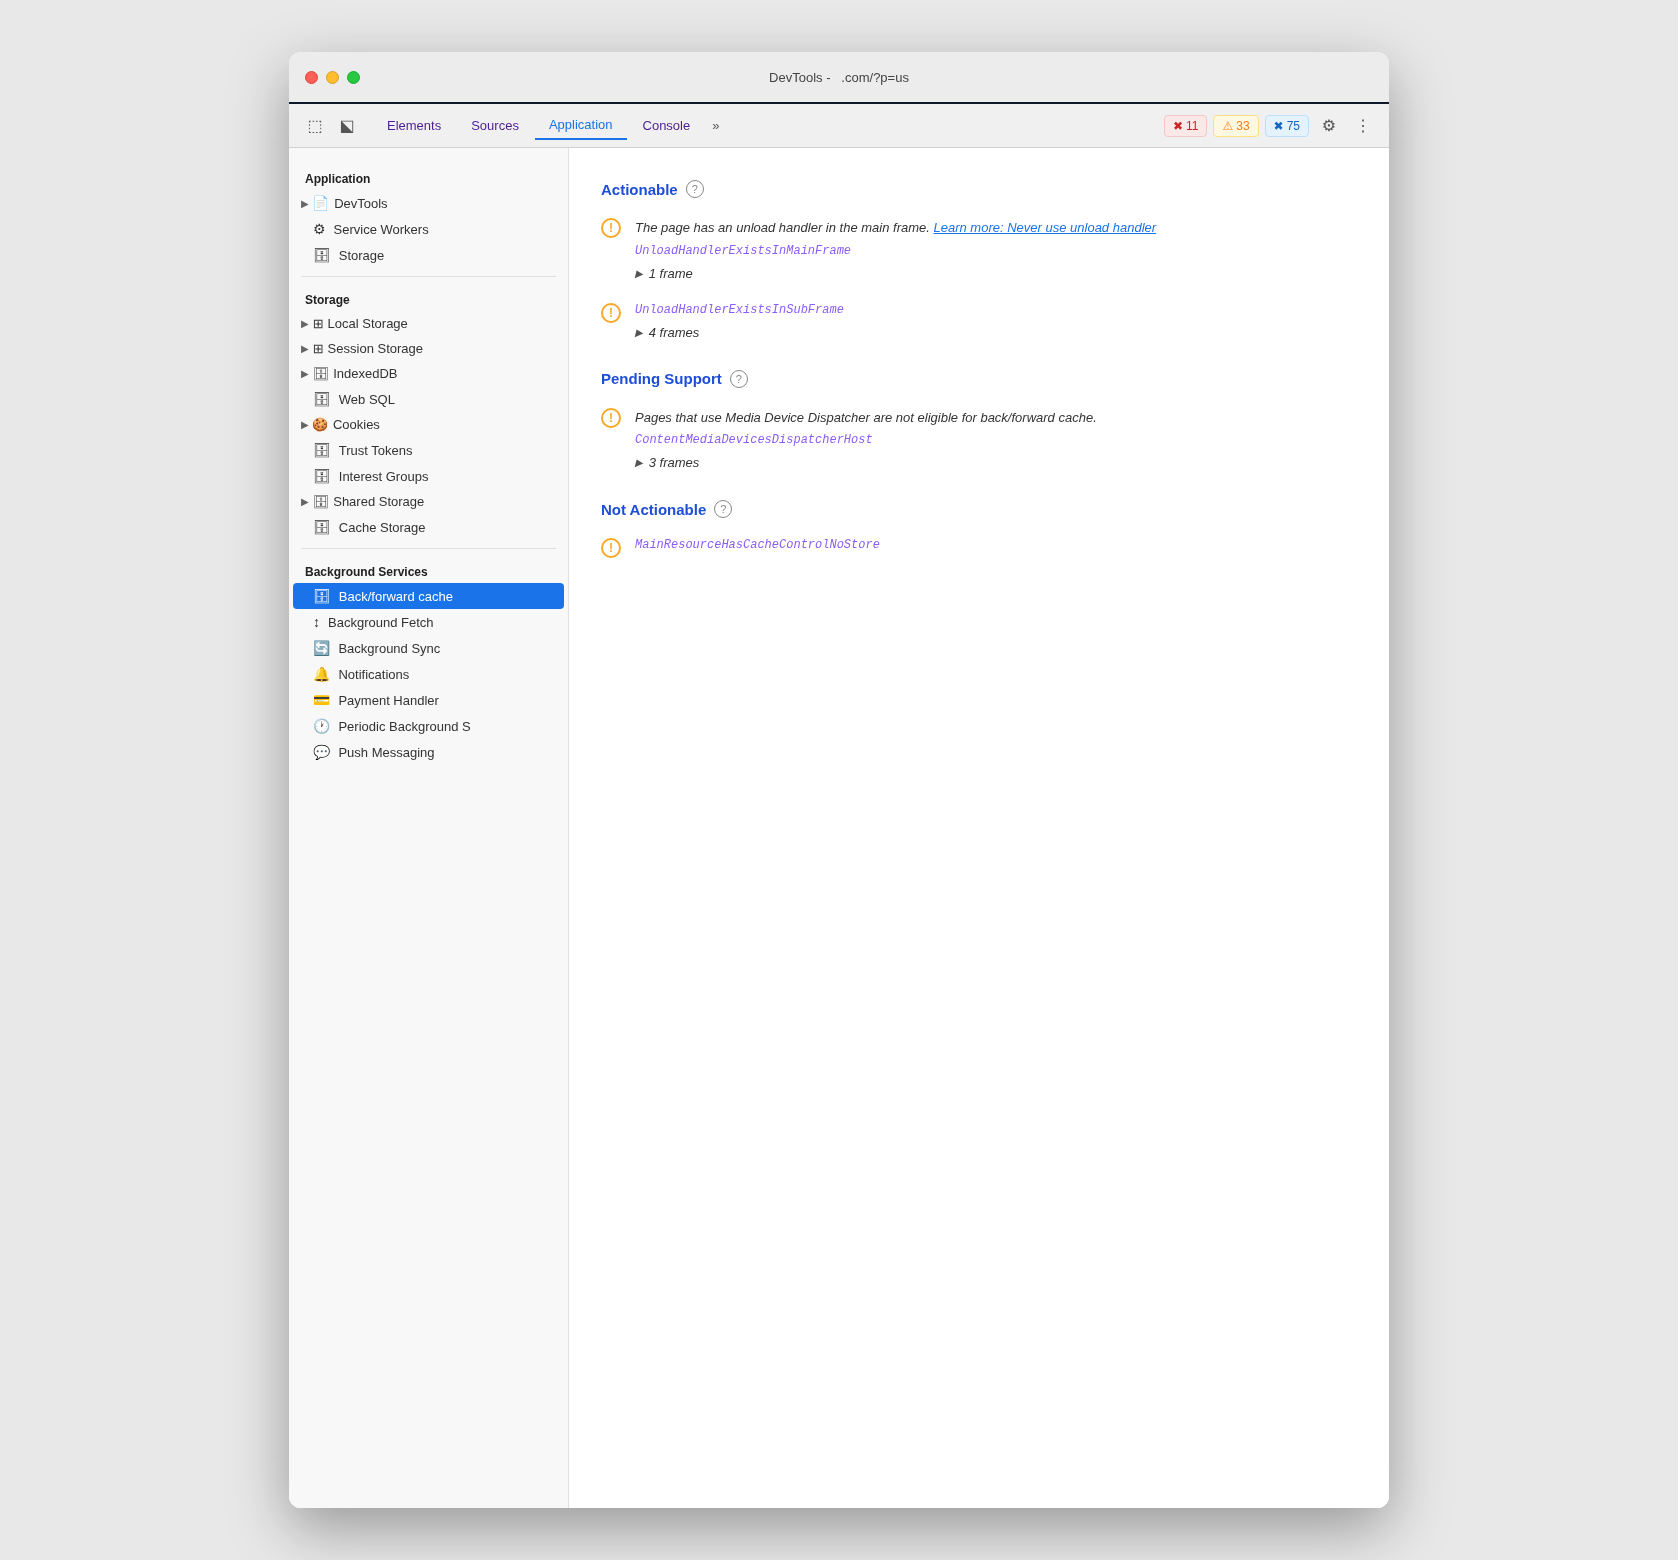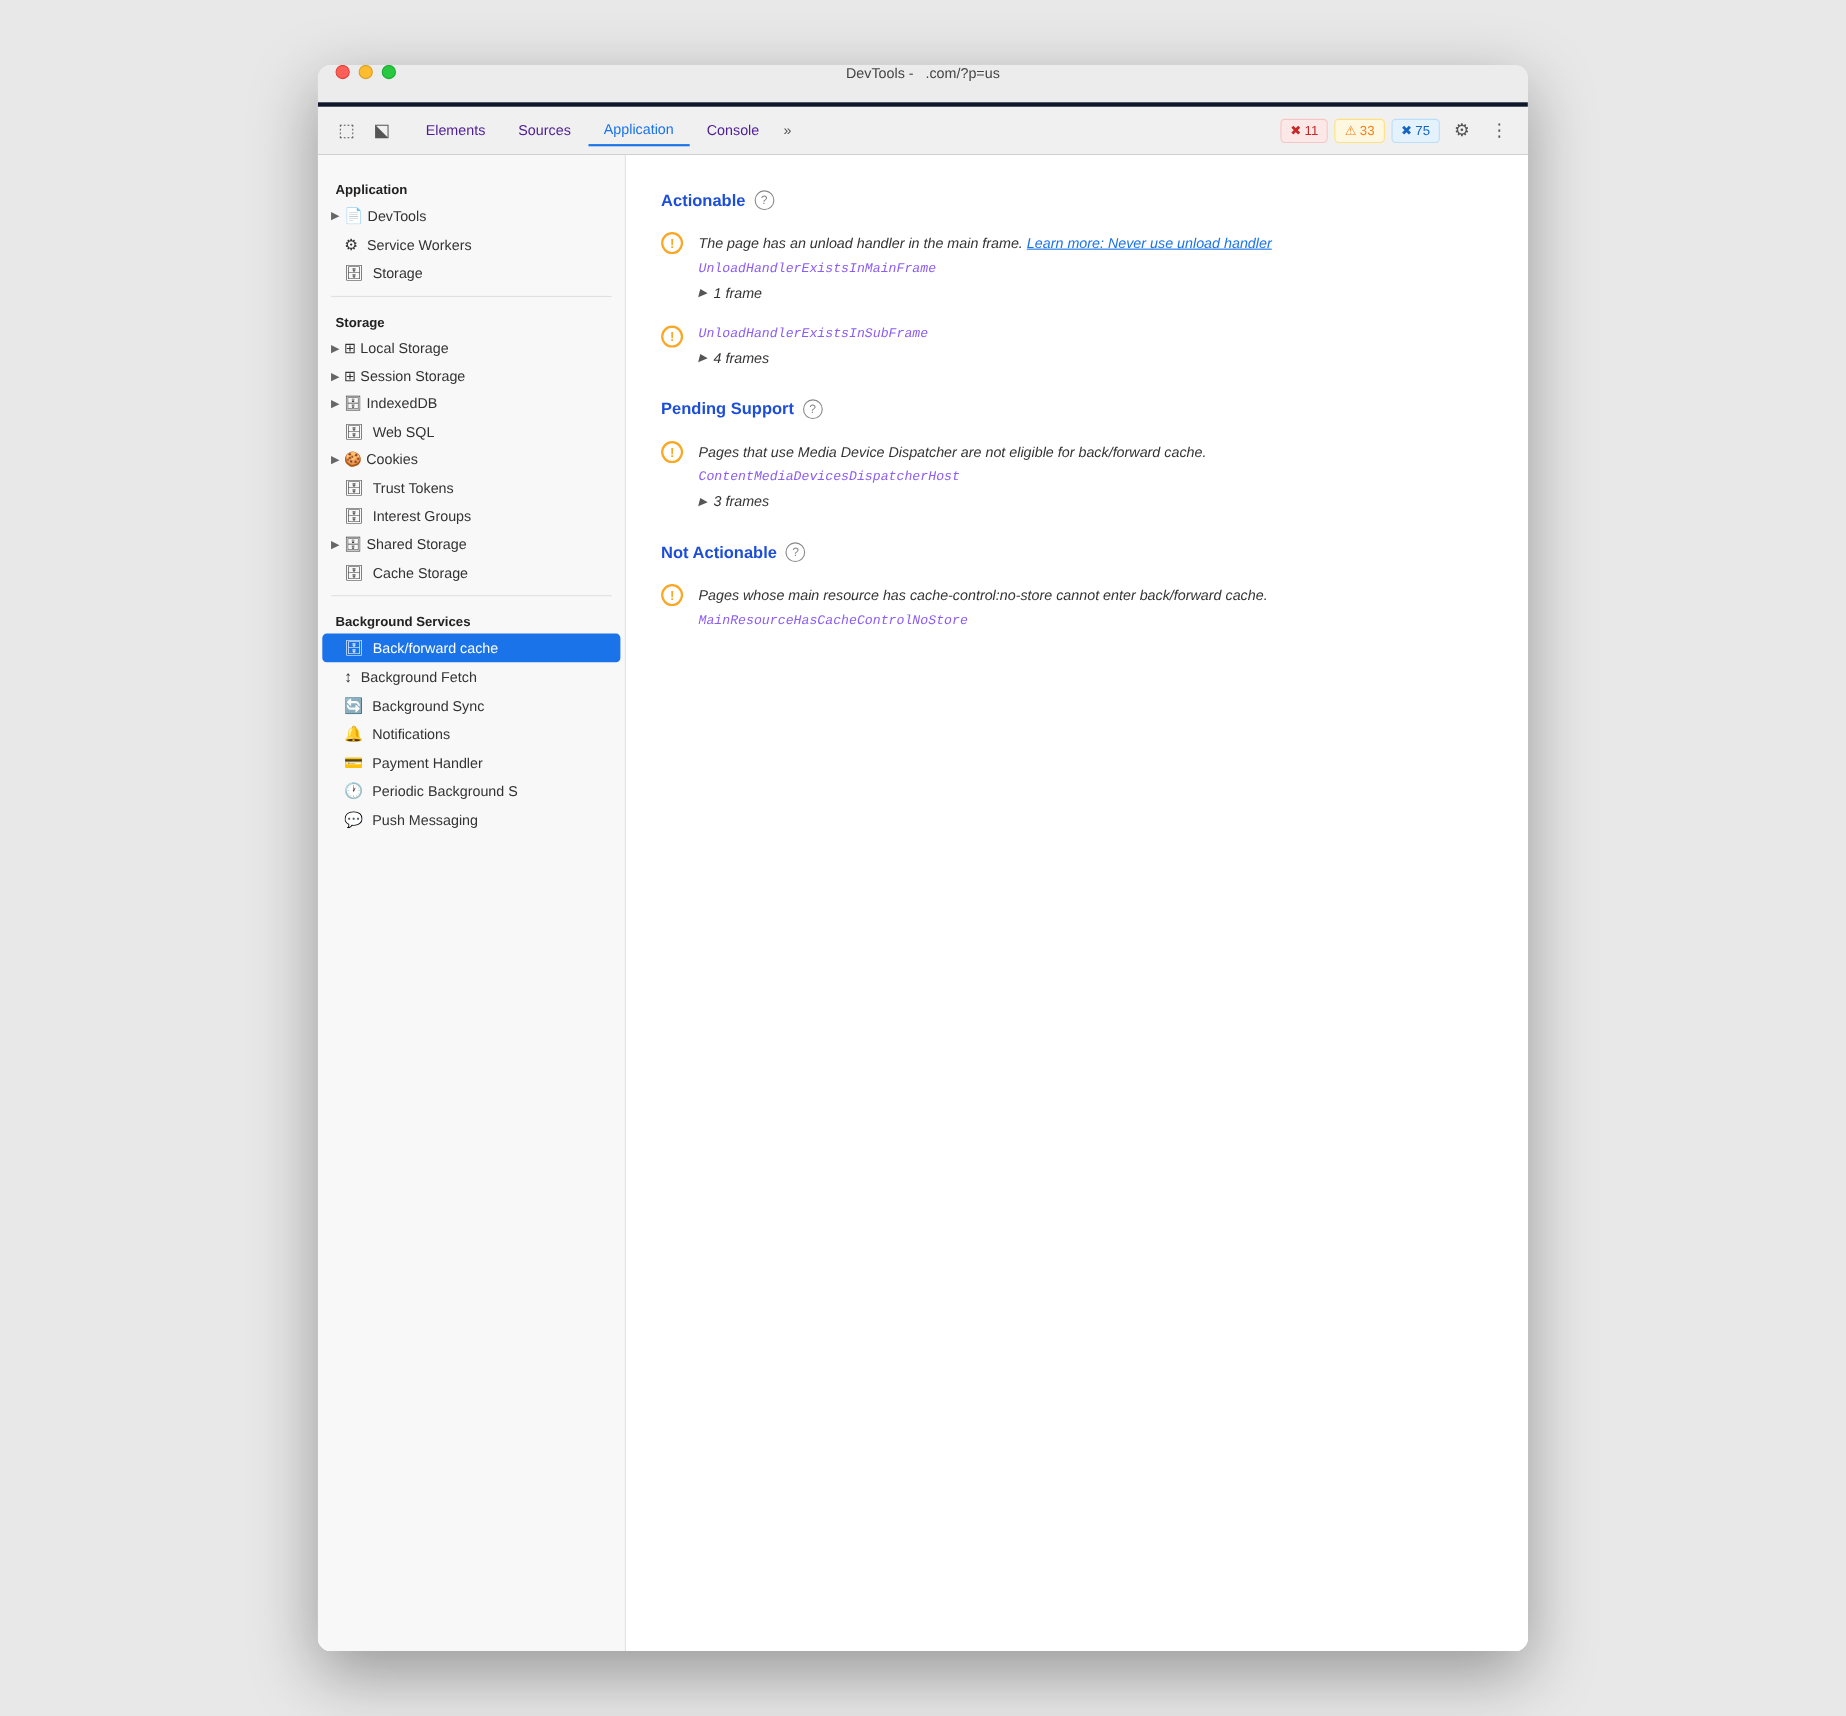--- a/index.html
+++ b/index.html
@@ -13,25 +13,25 @@
     }
     .window {
       width: 1100px;
       background: #f5f5f5;
       border-radius: 12px;
       box-shadow: 0 20px 60px rgba(0,0,0,0.35);
       overflow: hidden;
     }
     .titlebar {
       background: #ececec;
-      height: 38px;
-      display: flex;
-      align-items: flex-start;
+      height: 52px;
+      display: flex;
+      align-items: center;
       padding: 0 16px;
-      border-bottom: 4px solid #0f172a;
+      border-bottom: 2px solid #0f172a;
       position: relative;
     }
     .traffic-lights {
       display: flex;
       gap: 8px;
       align-items: center;
     }
     .traffic-light {
       width: 13px;
       height: 13px;
@@ -471,21 +471,20 @@
 
       <div class="content-section">
         <div class="section-header">
           <span class="section-header-title">Not Actionable</span>
           <div class="help-circle">?</div>
         </div>
 
         <div class="issue-item">
           <div class="warning-circle">!</div>
           <div class="issue-content">
-            <div class="issue-text">Pages whose main resource has cache-control:no-store cannot enter back/forward cache.</div>
             <div class="issue-code">MainResourceHasCacheControlNoStore</div>
           </div>
         </div>
       </div>
 
     </div>
   </div>
 </div>
 
 </body></html>

